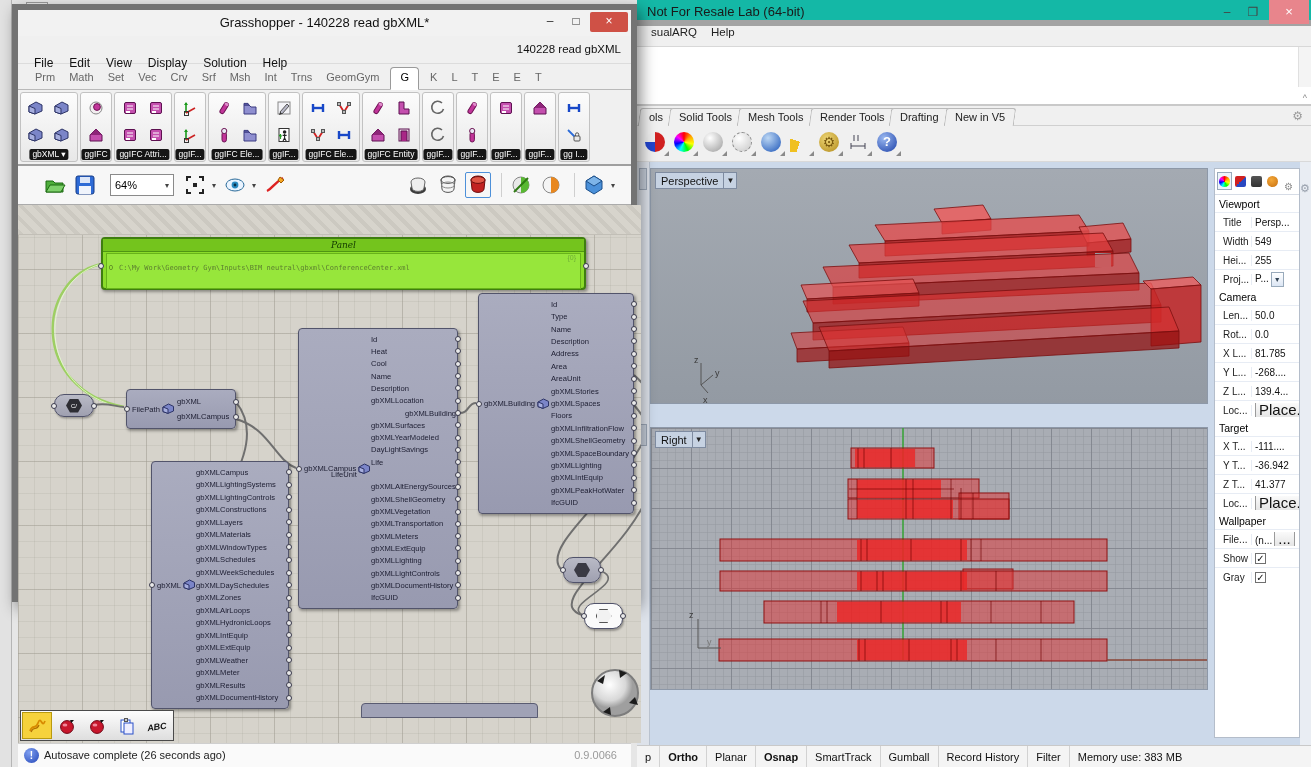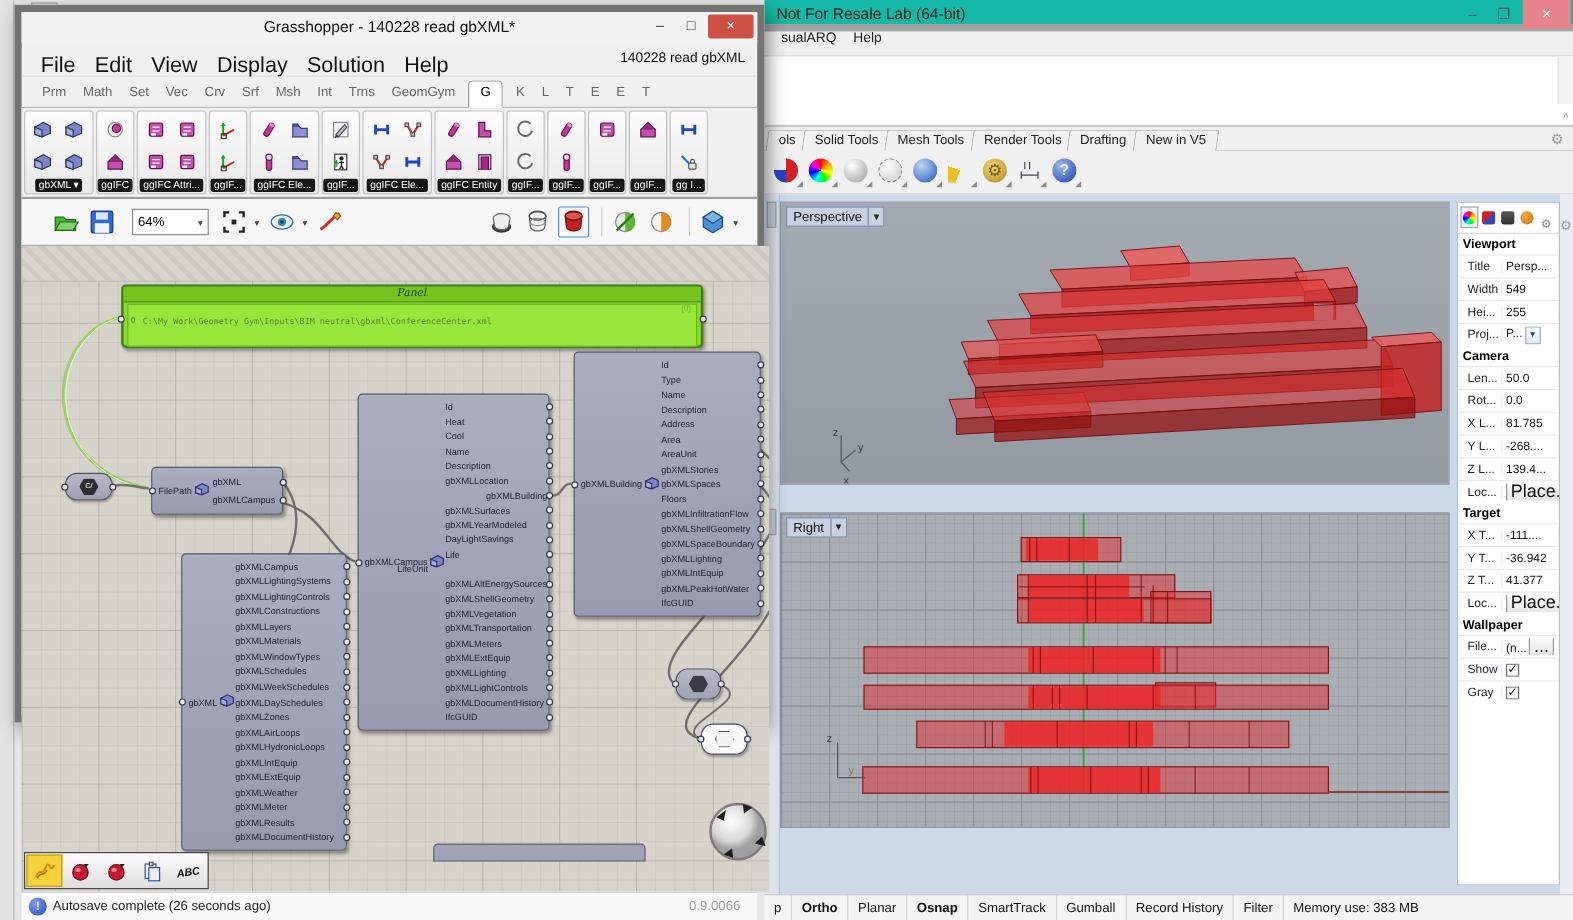--- a/index.html
+++ b/index.html
@@ -46,21 +46,21 @@
             display:flex;align-items:center;z-index:5;}
   .vp-label .tx{padding:0 5px;}
   .vp-label .dd{width:13px;height:100%;border-left:1px solid #7e8ba0;font-size:8px;display:flex;align-items:center;justify-content:center;color:#222;}
   .rh-svg{position:absolute;left:0;top:0;}
 
   
   .rh-panel{position:absolute;left:577px;top:6px;width:86px;height:570px;background:#fff;border:1px solid #b4bdca;font-size:10px;color:#111;}
   .rp-tabs{height:26px;border-bottom:1px solid #d6dce6;padding:3px 0 0 2px;}
   .rp-tab{display:inline-block;width:15px;height:18px;margin-right:1px;position:relative;border:1px solid transparent;}
   .rp-tab.sel{border:1px solid #9ab;background:#eef4fb;}
-  .rp-sec{padding:3px 0 2px 4px;font-size:10.5px;color:#000;background:#fff;font-weight:bold;}
+  .rp-sec{padding:3px 0 2px 4px;font-size:10.5px;color:#000;background:#fff;}
   .rp-row{display:flex;height:19px;border-top:1px solid #e7ecf4;align-items:center;}
   .rp-row .lb{width:37px;padding-left:8px;color:#222;white-space:nowrap;overflow:hidden;border-right:1px solid #e7ecf4;}
   .rp-row .vl{flex:1;padding-left:3px;white-space:nowrap;overflow:hidden;}
   .rp-btn{font-size:15px;border:1px solid #9a9a9a;background:linear-gradient(#fdfdfd,#e4e4e4);padding:0 3px;height:15px;line-height:14px;}
   .rp-dd{display:inline-block;width:13px;height:15px;border:1px solid #9ab;background:linear-gradient(#fff,#dce6f4);font-size:7px;text-align:center;line-height:14px;color:#345;}
   .rp-chk{display:inline-block;width:11px;height:11px;border:1px solid #707070;background:#fff;font-size:10px;line-height:10px;text-align:center;color:#111;}
   .rh-edge{position:absolute;left:663px;top:0;width:11px;height:583px;background:#e9edf3;}
   .rh-edge .gear{position:absolute;left:0;top:20px;font-size:11px;color:#98a0ac;}
 
   .rh-status{position:absolute;left:0;top:745px;width:674px;height:22px;background:#f4f4f4;border-top:1px solid #c9c9c9;display:flex;font-size:11px;color:#111;}
@@ -69,21 +69,21 @@
   .st-cell.mem{justify-content:flex-start;flex:1;border-right:none;}
 
   
   .gh-window{position:absolute;left:12px;top:4px;width:625px;height:598px;background:#f0f0f0;border:6px solid #737373;
              box-shadow:4px 6px 14px rgba(0,0,0,.45);}
   .gh-title{position:absolute;left:0;top:0;width:100%;height:26px;background:#f2f2f2;}
   .gh-title .t{position:absolute;left:0;right:0;top:5px;text-align:center;font-size:13px;color:#111;}
   .gh-btn{position:absolute;top:2px;width:26px;height:20px;text-align:center;line-height:19px;font-size:12px;color:#333;}
   .gh-close{width:38px;background:#cf5146;color:#fff;border-radius:2px;}
   .gh-menubar{position:absolute;left:0;top:26px;width:100%;height:28px;border-bottom:1px solid #dcdcdc;}
-  .gh-menu{display:inline-block;margin:8px 0 0 16px;font-size:18px;color:#111;}
+  .gh-menu{display:inline-block;margin:20px 0 0 16px;font-size:12px;color:#111;}
   .gh-doc{position:absolute;right:10px;top:7px;font-size:11.5px;color:#111;}
   .gh-tabrow{position:absolute;left:0;top:54px;width:100%;height:26px;border-bottom:1px solid #b9b9b9;padding-left:10px;}
   .gh-tab{display:inline-block;margin:7px 7px 0 7px;font-size:11px;color:#666;}
   .gh-tab.active{background:#fff;border:1px solid #9a9a9a;border-bottom:1px solid #fff;border-radius:4px 4px 0 0;
                  padding:3px 9px 6px 9px;margin:2px 4px 0 4px;color:#000;position:relative;top:0px;}
   .gh-toolbar{position:absolute;left:0;top:80px;width:100%;height:76px;background:#f0f0f0;border-bottom:2px solid #9f9f9f;
               display:flex;align-items:stretch;padding:2px 0 2px 2px;}
   .tbgroup{border:1px solid #c2c2c2;border-radius:3px;margin-right:2px;position:relative;background:linear-gradient(#fcfcfc,#e8e8e8);
            display:flex;flex-direction:column;align-items:center;padding:1px 2px 13px 2px;}
   .tbg-row{display:flex;}

